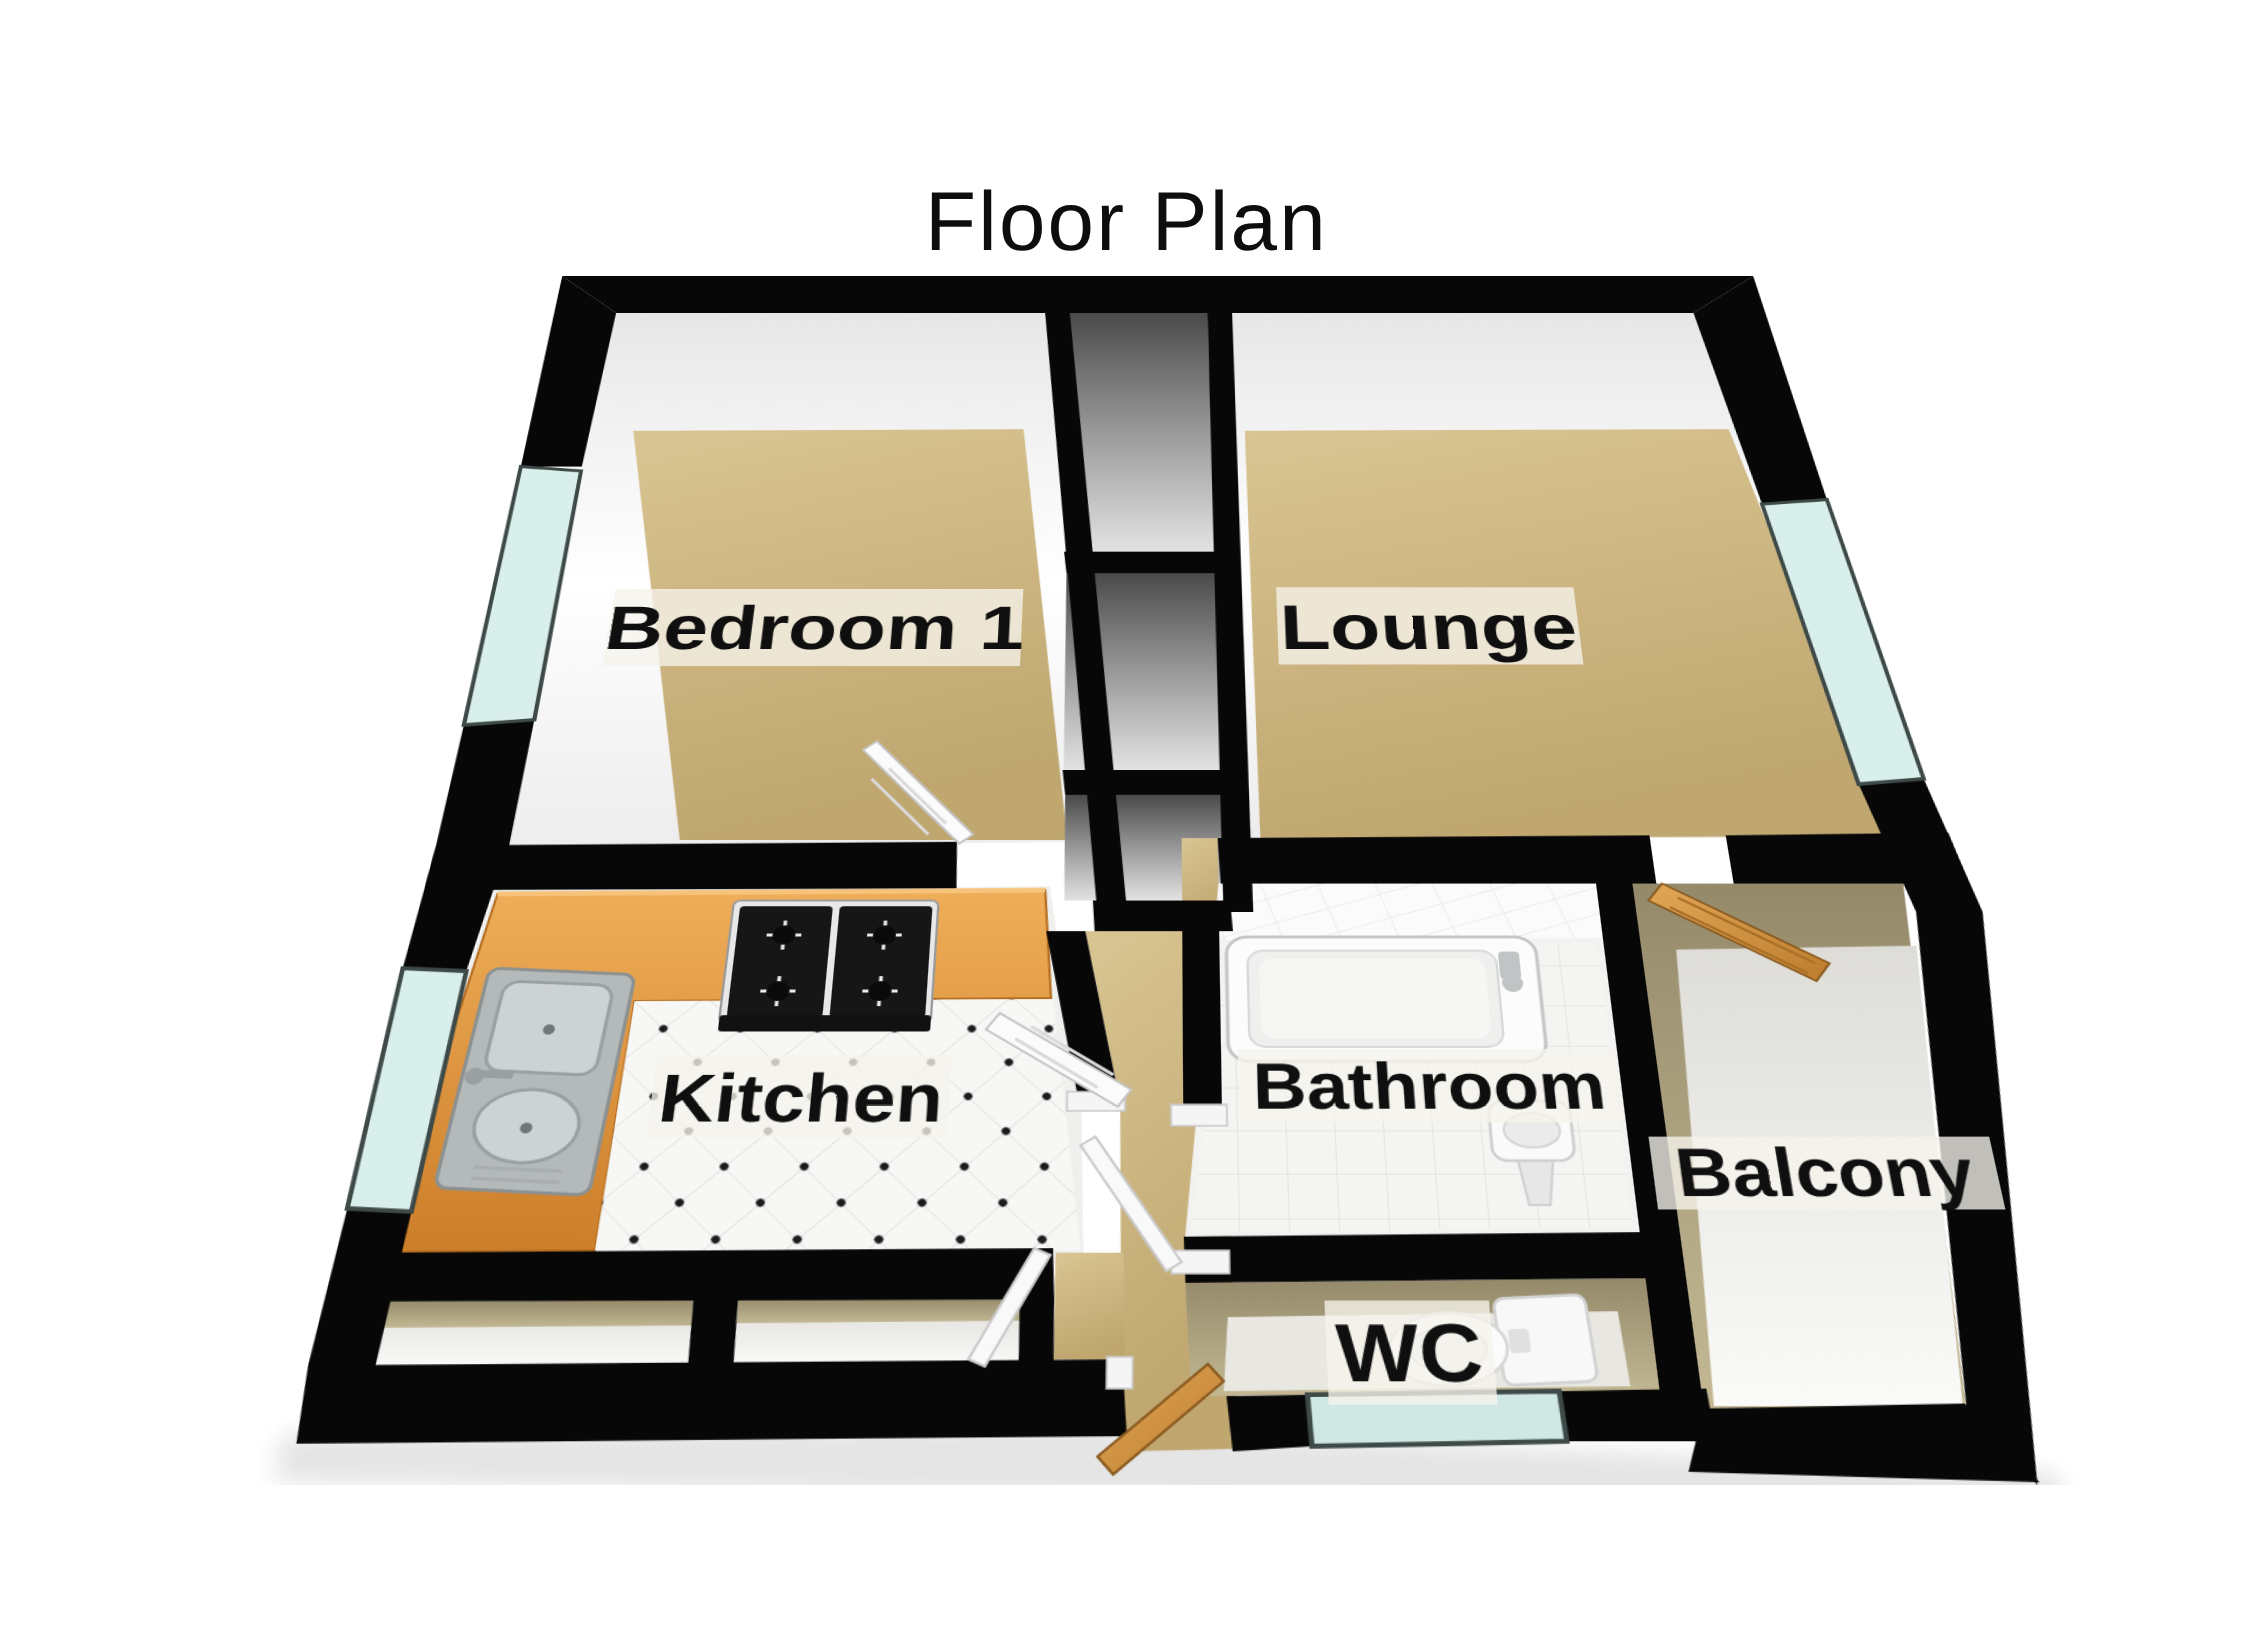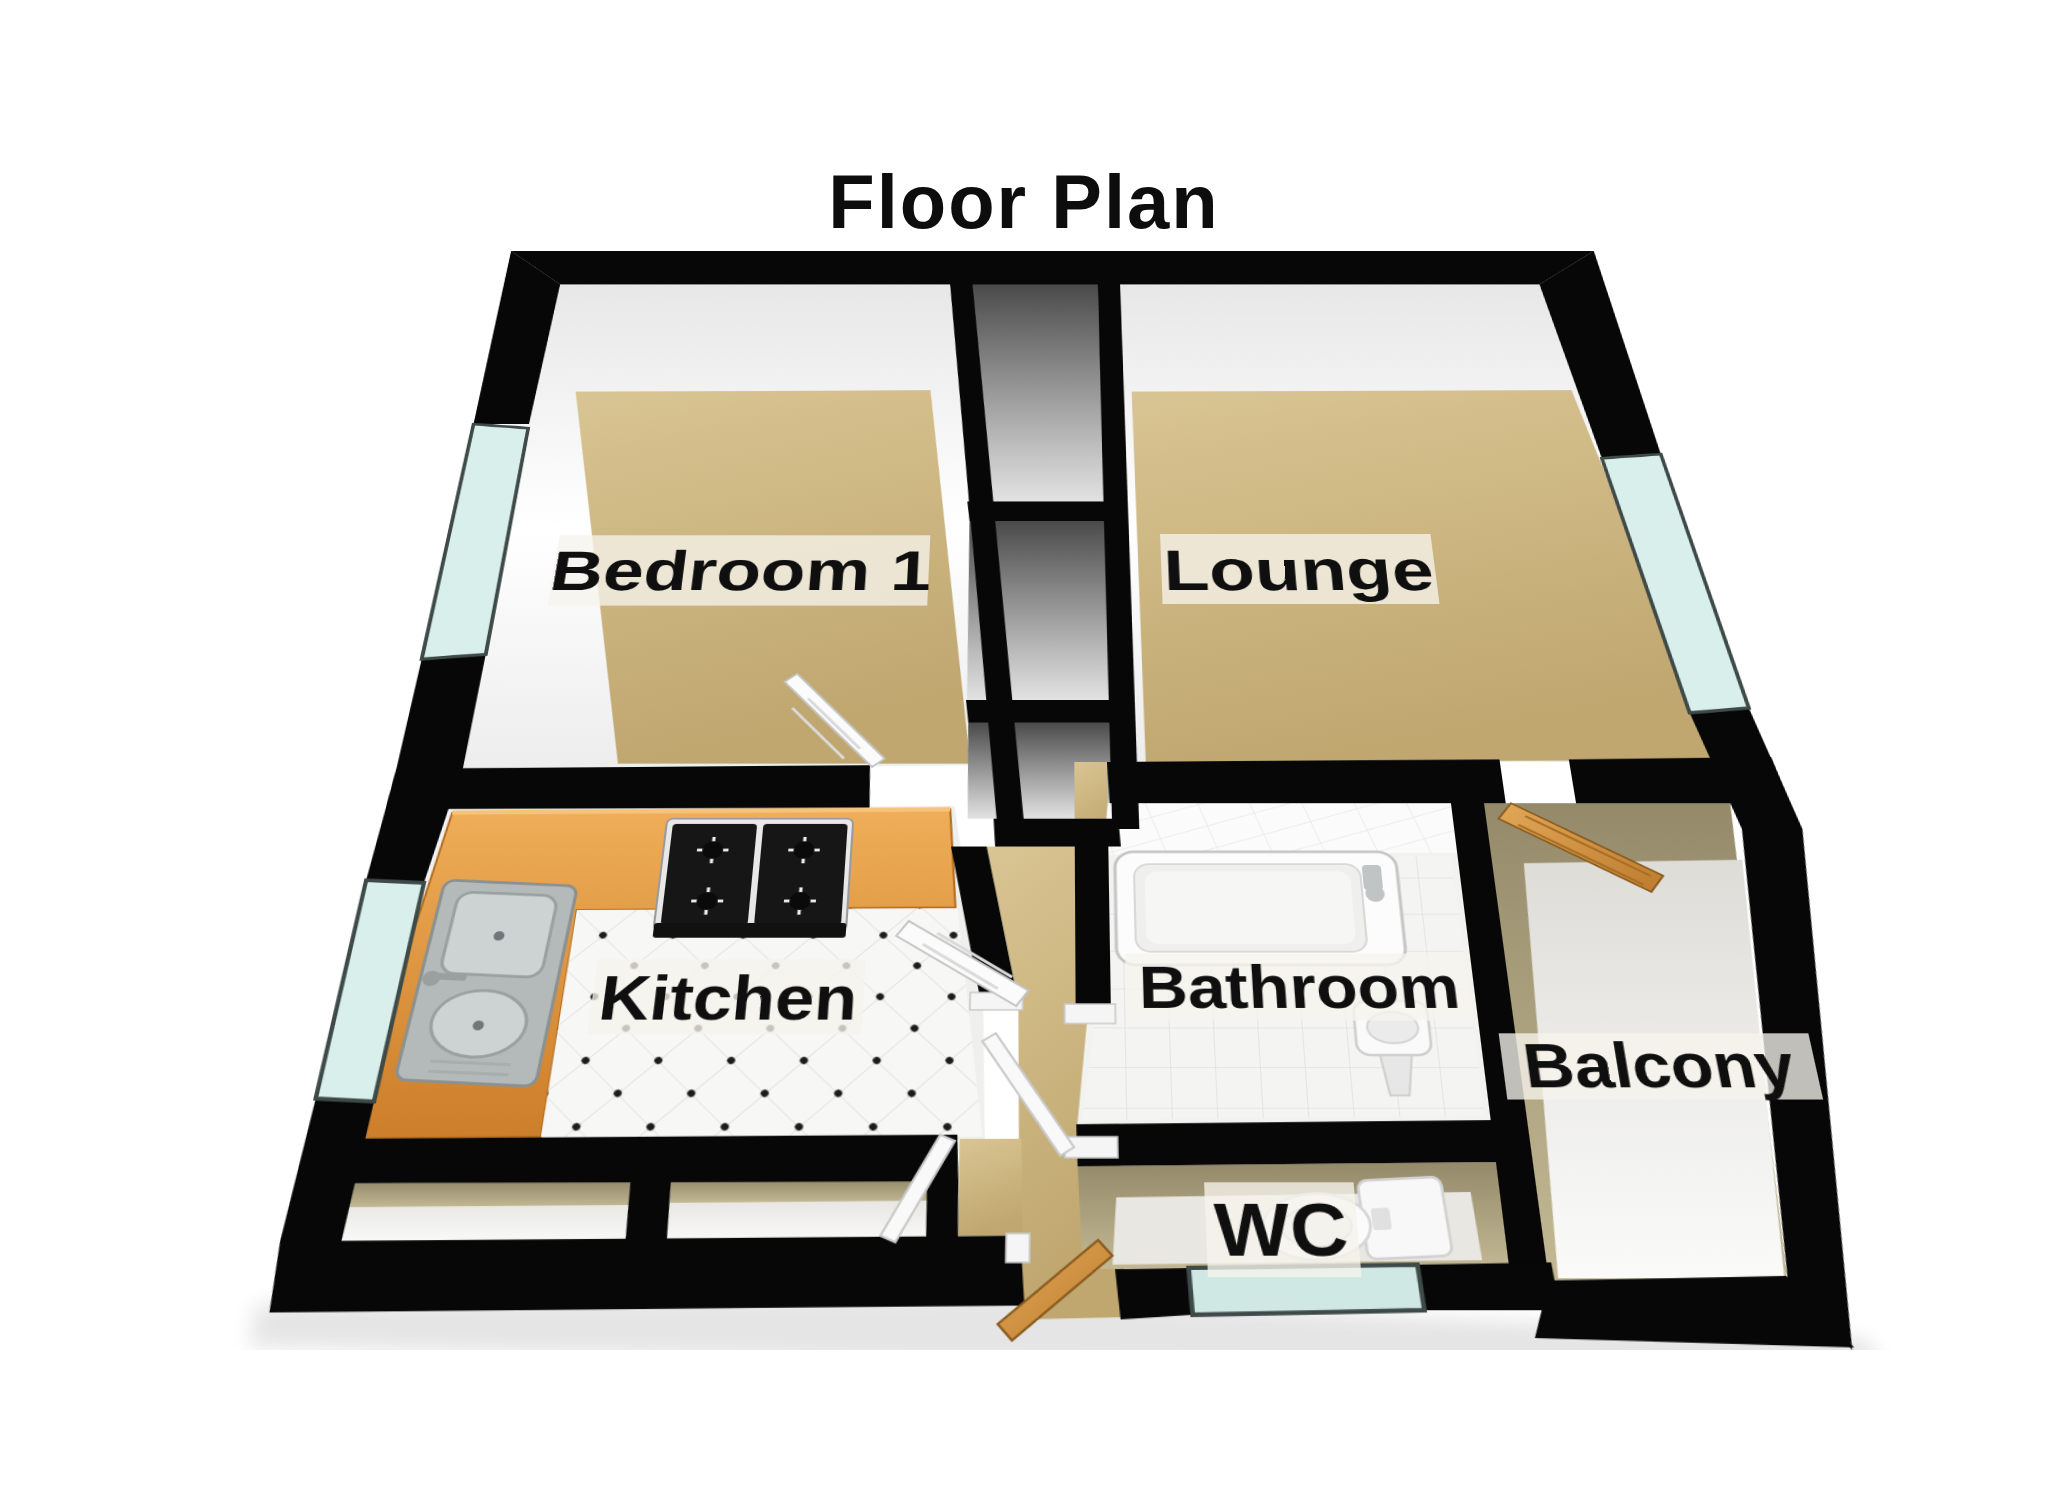--- a/index.html
+++ b/index.html
@@ -8,21 +8,21 @@
     background:#ffffff;
     overflow:hidden;
     font-family:"Liberation Sans", sans-serif;
     position:relative;
   }
   .stage{position:absolute;inset:0;}
   .page-title{
     position:absolute;
     left:0; top:158px; width:2048px;
     text-align:center;
-    font-size:76px; font-weight:bold; color:#0d0d0d;
+    font-size:76px; font-weight:normal; color:#0d0d0d;
     letter-spacing:2px;
   }
   .plan-wrap{
     position:absolute;
     left:278px; top:30px;
     width:1560px; height:1340px;
     transform-origin:50% 50%;
     transform:perspective(2284px) rotateX(37deg);
   }
   .plan-wrap svg{display:block;}

